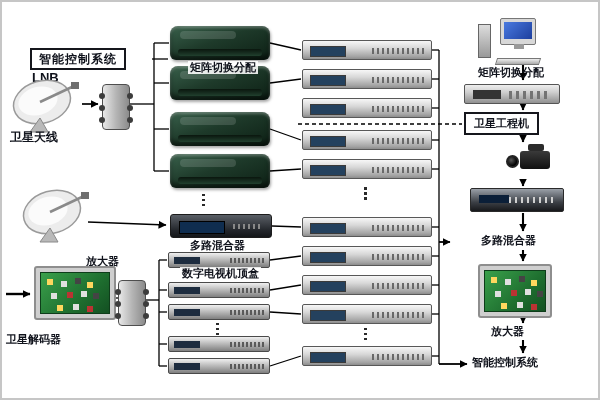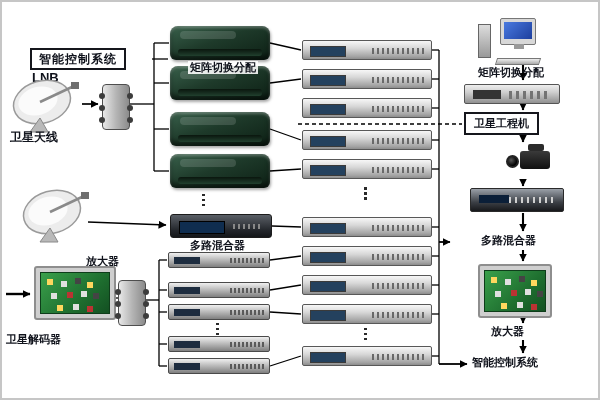--- a/index.html
+++ b/index.html
@@ -178,20 +178,21 @@
   <div class="decoder" style="top:64px"></div>
   <div class="decoder" style="top:110px"></div>
   <div class="decoder" style="top:152px"></div>
   <span class="lbl chip" style="left:186px;top:59px">矩阵切换分配</span>
   <div class="vdots" style="left:200px;top:192px"></div>
 
   <div class="engineering"></div>
   <span class="lbl" style="left:188px;top:237px">多路混合器</span>
 
   <div class="stb" style="top:250px"></div>
+  <span class="lbl chip" style="left:178px;top:265px">数字电视机顶盒</span>
   <div class="stb" style="top:280px"></div>
   <div class="stb" style="top:302px"></div>
   <div class="vdots" style="left:214px;top:321px"></div>
   <div class="stb" style="top:334px"></div>
   <div class="stb" style="top:356px"></div>
 
   <div class="modulator" style="top:38px"></div>
   <div class="modulator" style="top:67px"></div>
   <div class="modulator" style="top:96px"></div>
   <div class="modulator" style="top:128px"></div>

